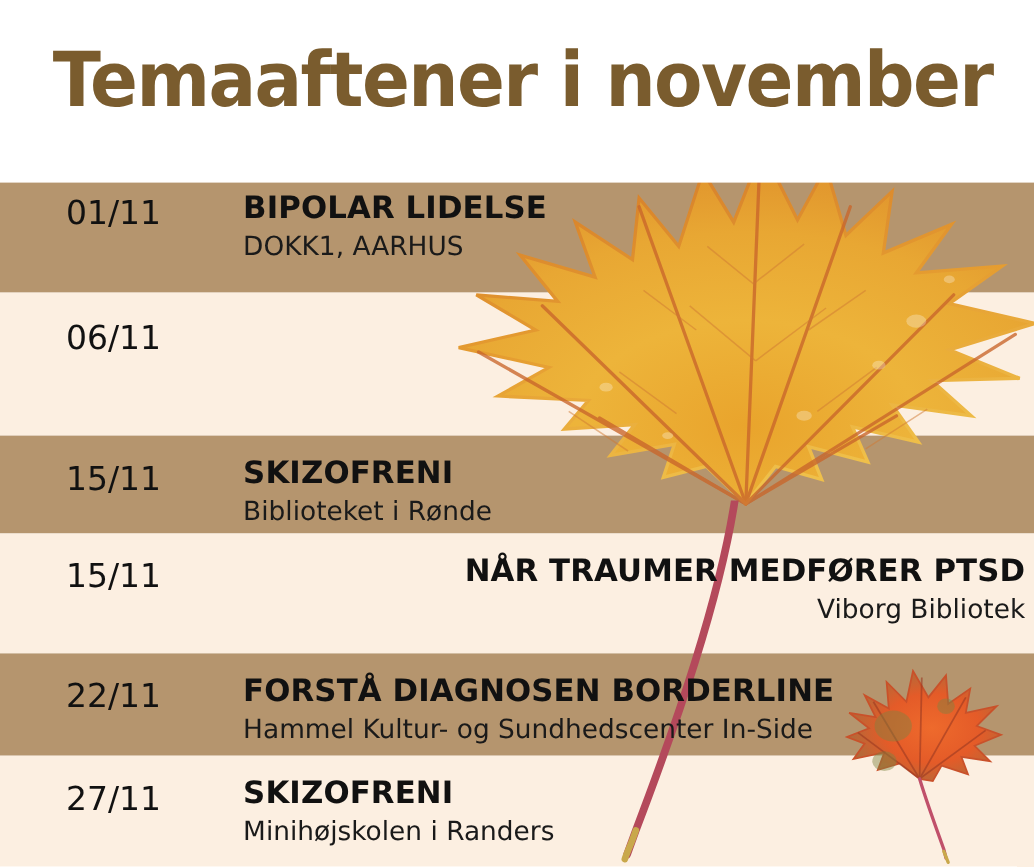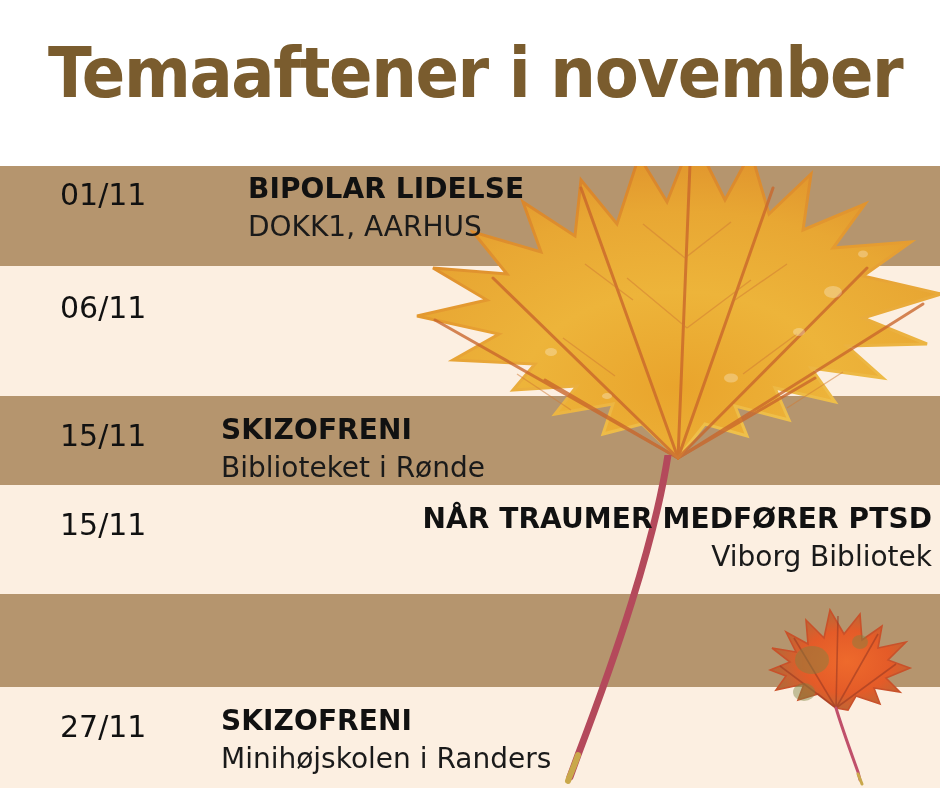--- a/index.html
+++ b/index.html
@@ -63,21 +63,21 @@
   }
   .row-title{
     font-family:"DejaVu Sans","Liberation Sans",sans-serif;
     font-size:28px;font-weight:700;color:#111111;
     letter-spacing:0.1px;line-height:1.22;
     text-transform:uppercase;
     white-space:pre-line;
   }
   .row-venue{
     font-family:"DejaVu Sans","Liberation Sans",sans-serif;
-    font-size:28px;font-weight:400;color:#1a1a1a;
+    font-size:24px;font-weight:400;color:#1a1a1a;
     line-height:1.2;margin-top:4px;
     white-space:nowrap;
   }
 </style>
 </head>
 <body>
 
 <div id="poster">
 
   <div id="bands">
@@ -180,21 +180,21 @@
       </g>
       <path d="M68 100 C74 120 82 142 90 164 L92 172" fill="none" stroke="#C0506A" stroke-width="3" stroke-linecap="round"></path>
       <path d="M90 166 L94 176" fill="none" stroke="#C9A84B" stroke-width="3" stroke-linecap="round"></path>
     </svg>
 
   </div>
 
   <div id="rows">
       <div class="row" style="top: 155px; height: 111px;">
         <div class="row-date" style="top: 22px;">01/11</div>
-        <div class="row-body" style="top: 17px; margin-left: 27px;">
+        <div class="row-body" style="top: 17px;">
           <div class="row-title">BIPOLAR LIDELSE</div>
           <div class="row-venue">DOKK1, AARHUS</div>
         </div>
       </div>
       <div class="row" style="top: 266px; height: 130px;">
         <div class="row-date" style="top: 24px;">06/11</div>
       </div>
       <div class="row" style="top: 396px; height: 89px;">
         <div class="row-date" style="top: 22px;">15/11</div>
         <div class="row-body" style="top: 17px;">
@@ -202,20 +202,27 @@
           <div class="row-venue">Biblioteket i Rønde</div>
         </div>
       </div>
       <div class="row" style="top: 485px; height: 109px;">
         <div class="row-date" style="top: 22px;">15/11</div>
         <div class="row-body" style="top: 17px; text-align: right;">
           <div class="row-title">NÅR TRAUMER MEDFØRER PTSD</div>
           <div class="row-venue">Viborg Bibliotek</div>
         </div>
       </div>
+      <div class="row" style="top: 594px; height: 93px;">
+        <div class="row-date" style="top: 22px;">22/11</div>
+        <div class="row-body" style="top: 17px;">
+          <div class="row-title">FORSTÅ DIAGNOSEN BORDERLINE</div>
+          <div class="row-venue">Hammel Kultur- og Sundhedscenter In-Side</div>
+        </div>
+      </div>
       <div class="row" style="top: 687px; height: 73px;">
         <div class="row-date" style="top: 22px;">27/11</div>
         <div class="row-body" style="top: 17px;">
           <div class="row-title">SKIZOFRENI</div>
           <div class="row-venue">Minihøjskolen i Randers</div>
         </div>
       </div>
     </div>
 
   <div id="header">

